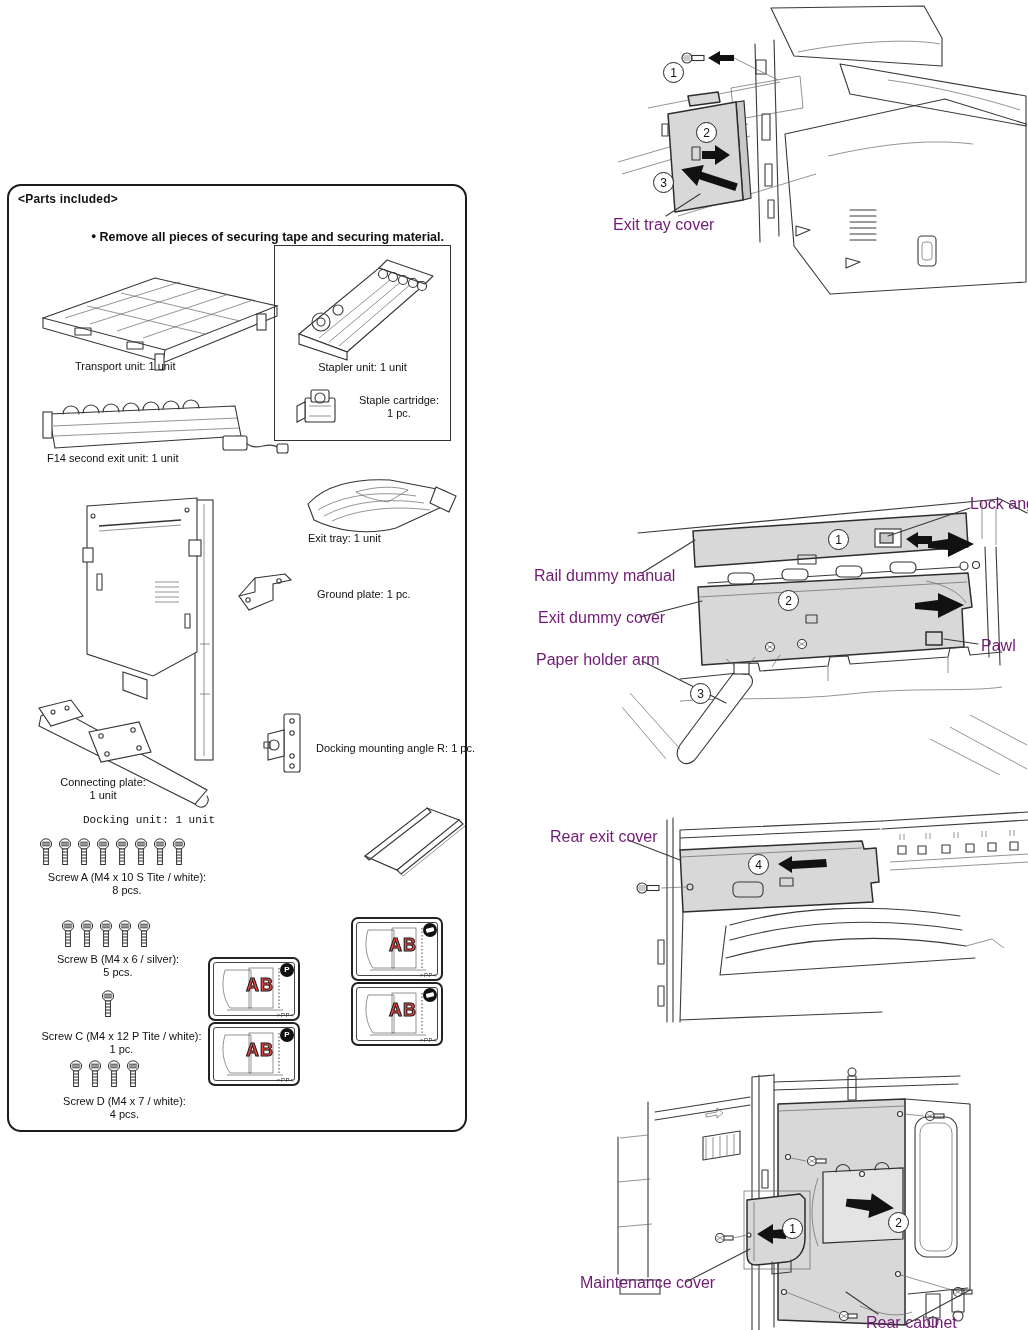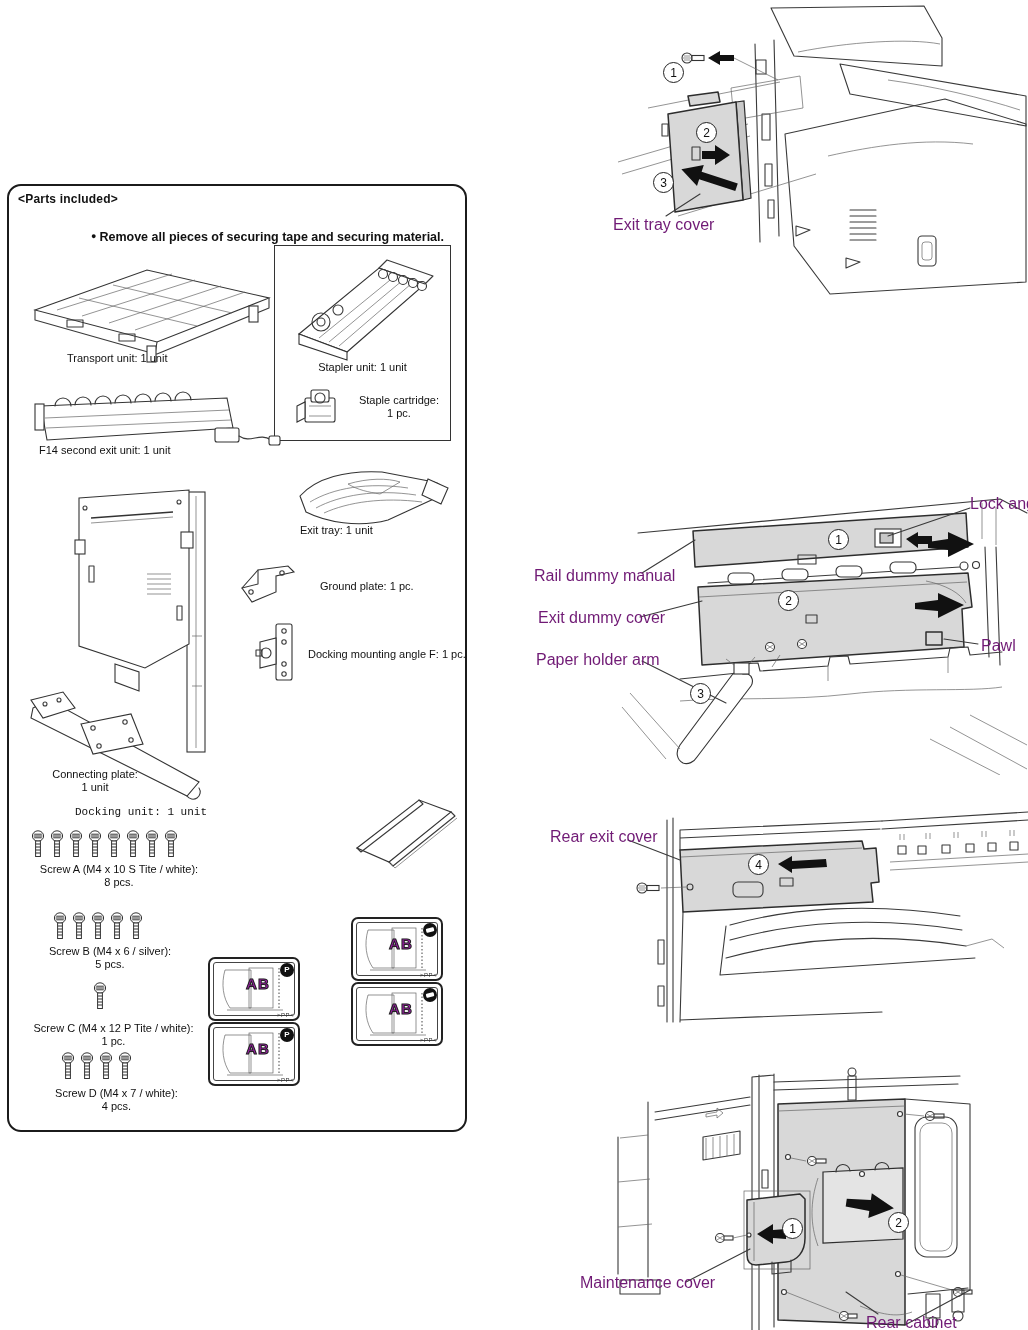--- a/index.html
+++ b/index.html
@@ -4,31 +4,31 @@
 <style>
   html,body{margin:0;padding:0;background:#fff;}
   .page{position:relative;width:1028px;height:1330px;background:#fff;overflow:hidden;
         font-family:"Liberation Sans",sans-serif;color:#111;}
   
   .parts-box{position:absolute;left:7px;top:184px;width:456px;height:944px;
              border:2.5px solid #1b1b1b;border-radius:14px;}
   .pbtitle{position:absolute;left:9px;top:6px;font-size:12px;font-weight:700;letter-spacing:.2px;}
   .note{position:absolute;left:54px;top:44px;font-size:12.5px;font-weight:700;margin-left:28px;}
   .note .b{font-size:9px;vertical-align:2px;margin-right:3px;}
-  figure.part{position:absolute;margin:8px;}
+  figure.part{position:absolute;margin:16px;}
   .cap{position:absolute;font-size:11px;line-height:13px;white-space:pre-line;color:#111;}
   .cap.ctr{text-align:center;}
   .inner-box{position:absolute;left:265px;top:59px;width:175px;height:194px;border:1.4px solid #333;}
   .screws{position:absolute;display:flex;gap:5px;}
   
   .card{position:absolute;width:88px;height:60px;border:2px solid #222;border-radius:7px;background:#fff;}
   .card .inner{position:absolute;left:3px;top:3px;right:3px;bottom:3px;border:1px solid #444;border-radius:3px;}
   .card svg{position:absolute;left:3px;top:3px;}
-  .card .ab{position:absolute;left:41%;top:26%;font-size:15px;font-weight:700;letter-spacing:1px;
-            color:#a21caf;-webkit-text-stroke:1px #222;text-shadow:0 0 1px #222;}
+  .card .ab{position:absolute;left:41%;top:26%;font-size:18px;font-weight:700;letter-spacing:1px;
+            color:#ef4444;-webkit-text-stroke:1px #222;text-shadow:0 0 1px #222;}
   .card .badge{position:absolute;right:4px;top:4px;width:14px;height:14px;border-radius:50%;
                background:#111;display:flex;align-items:center;justify-content:center;}
   .card .badge .pg{color:#fff;font-size:8px;font-weight:700;line-height:1;}
   .card .badge .bar{width:8px;height:3.5px;background:#fff;border-radius:1px;transform:rotate(-14deg);}
   .card .foot{position:absolute;right:4px;bottom:1px;font-size:6px;color:#333;letter-spacing:.5px;}
   
   .diag{position:absolute;}
   .dlabel{position:absolute;font-size:16px;white-space:nowrap;color:#701a75;}
   .step{position:absolute;width:19px;height:19px;border:1.3px solid #222;border-radius:50%;
         background:#fff;display:flex;align-items:center;justify-content:center;
@@ -142,44 +142,44 @@
         <rect class="ln" x="108" y="120" width="5" height="14"></rect>
         <circle class="ln" cx="16" cy="22" r="2"></circle>
         <circle class="ln" cx="110" cy="16" r="2"></circle>
         <polygon class="wfill" points="46,178 70,186 70,205 46,196"></polygon>
         <line class="thin" x1="123" y1="150" x2="133" y2="150"></line>
         <line class="thin" x1="123" y1="200" x2="133" y2="200"></line>
       </svg>
       <figcaption class="cap" style="left:6px;top:320px;font-family:Liberation Mono, monospace;">Docking unit: 1 unit</figcaption>
     </figure>
 
-    <figure class="part" style="left:221px;top:366px;width:215px;height:48px;">
+    <figure class="part" style="left:210px;top:366px;width:215px;height:48px;">
       <svg width="75" height="46" viewBox="0 0 75 46">
         <polygon class="wfill" points="4,28 20,10 50,6 56,12 38,16 38,32 14,42"></polygon>
         <polyline class="ln" points="20,10 20,24 4,28"></polyline>
         <circle class="ln" cx="13" cy="32" r="2.2"></circle>
         <circle class="ln" cx="44" cy="13" r="2.2"></circle>
       </svg>
       <figcaption class="cap" style="left:82px;top:20px;">Ground plate: 1 pc.</figcaption>
     </figure>
 
-    <figure class="part" style="left:237px;top:428px;width:218px;height:62px;">
-      <svg width="48" height="62" viewBox="0 0 48 62">
-        <rect class="wfill" x="22" y="2" width="16" height="56" rx="2"></rect>
+
+    <figure class="part" style="left:237px;top:510px;width:218px;height:66px;">
+      <svg width="48" height="64" viewBox="0 0 48 64">
+        <rect class="wfill" x="22" y="2" width="16" height="58" rx="2"></rect>
         <circle class="ln" cx="30" cy="9" r="2.2"></circle>
-        <circle class="ln" cx="30" cy="20" r="2.2"></circle>
-        <circle class="ln" cx="30" cy="42" r="2.2"></circle>
-        <circle class="ln" cx="30" cy="52" r="2.2"></circle>
-        <polygon class="wfill" points="6,20 22,16 22,42 6,46"></polygon>
-        <circle class="wfill" cx="12" cy="31" r="5"></circle>
-        <rect class="ln" x="2" y="28" width="6" height="6"></rect>
-      </svg>
-      <figcaption class="cap" style="left:54px;top:26px;">Docking mounting angle F: 1 pc.</figcaption>
-    </figure>
-
+        <circle class="ln" cx="30" cy="21" r="2.2"></circle>
+        <circle class="ln" cx="30" cy="44" r="2.2"></circle>
+        <circle class="ln" cx="30" cy="54" r="2.2"></circle>
+        <polygon class="wfill" points="6,22 22,18 22,44 6,48"></polygon>
+        <circle class="wfill" cx="12" cy="33" r="5"></circle>
+        <rect class="ln" x="2" y="30" width="6" height="6"></rect>
+      </svg>
+      <figcaption class="cap" style="left:54px;top:30px;">Docking mounting angle R: 1 pc.</figcaption>
+    </figure>
 
     <figure class="part" style="left:6px;top:492px;width:195px;height:130px;">
       <svg width="195" height="130" viewBox="0 0 195 130">
         <polygon class="wfill" points="10,22 26,14 176,96 164,110 8,32"></polygon>
         <polygon class="wfill" points="8,14 40,6 52,22 20,32"></polygon>
         <circle class="ln" cx="22" cy="18" r="2"></circle>
         <circle class="ln" cx="36" cy="14" r="2"></circle>
         <polygon class="wfill" points="58,38 108,28 120,58 70,68"></polygon>
         <circle class="ln" cx="70" cy="42" r="2.2"></circle>
         <circle class="ln" cx="102" cy="36" r="2.2"></circle>

